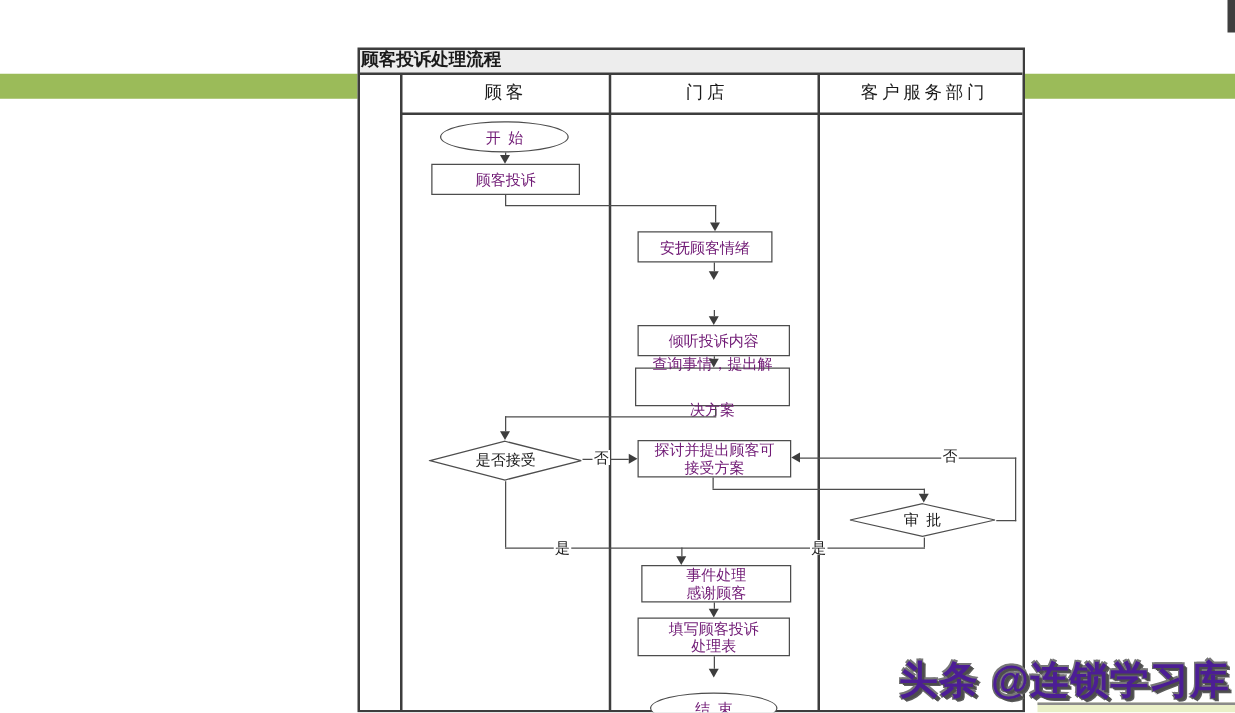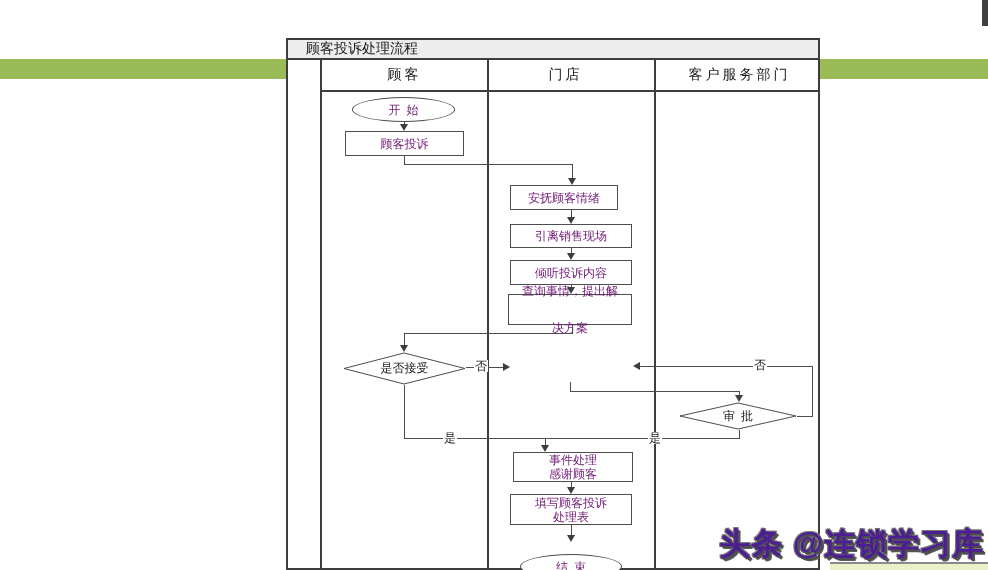--- a/index.html
+++ b/index.html
@@ -6,21 +6,21 @@
   .page{position:relative;width:988px;height:570px;overflow:hidden;background:#fff;
         font-family:"Liberation Serif","DejaVu Serif",serif;color:#1a1a1a;}
   
   .green-bar{position:absolute;left:0;top:59px;width:988px;height:20px;background:#9BBB59;z-index:0;}
   .corner-block{position:absolute;left:982px;top:0;width:6px;height:26px;background:#3F3F3F;z-index:4;}
   .bottom-strip{position:absolute;left:830px;top:562px;width:158px;height:8px;background:#EAF0C8;border-top:2px solid #8a8a8a;z-index:4;box-sizing:border-box;}
   
   .table{position:absolute;left:286px;top:38px;width:534px;height:532px;background:#fff;
          border:2px solid #3d3d3d;box-sizing:border-box;z-index:1;}
   .title-row{position:absolute;left:0;top:0;right:0;height:20px;background:#ededed;border-bottom:2px solid #3d3d3d;
-             box-sizing:border-box;font-size:14px;font-weight:normal;line-height:18px;padding-left:18px;}
+             box-sizing:border-box;font-size:14px;font-weight:bold;line-height:18px;padding-left:1px;}
   .tv{position:absolute;width:2px;top:20px;bottom:0;background:#3d3d3d;}
   .hdr-underline{position:absolute;left:32px;right:0;top:50px;height:2px;background:#3d3d3d;}
   .hdr{position:absolute;top:20px;height:30px;line-height:30px;text-align:center;font-size:14px;letter-spacing:3px;}
   
   .flow{position:absolute;left:0;top:0;width:988px;height:570px;z-index:2;}
   .box,.ellipse{position:absolute;background:#fff;border:1px solid #4d4d4d;box-sizing:border-box;
        display:flex;align-items:center;justify-content:center;text-align:center;
        font-size:12px;line-height:14px;color:#701a75;}
   .ellipse{border-radius:50%;}
   .ls{letter-spacing:6px;margin-right:-6px;}
@@ -61,38 +61,39 @@
 
     <div class="ellipse" style="left:352px;top:97px;width:103px;height:25px;">
       <span class="ls">开始</span>
     </div>
     <div class="box" style="left:345px;top:131px;width:119px;height:25px;">
       <span>顾客投诉</span>
     </div>
     <div class="box" style="left:510px;top:185px;width:108px;height:25px;">
       <span>安抚顾客情绪</span>
     </div>
-    <div class="box" style="left:510px;top:224px;width:122px;height:24px;">
-      <span>引离销售现场</span>
-    </div>
     <div class="box" style="left:510px;top:260px;width:122px;height:25px;">
       <span>倾听投诉内容</span>
     </div>
     <div class="box" style="left:508px;top:294px;width:124px;height:31px;flex-direction:column;gap:23px;">
       <span>查询事情，提出解</span>
       <span>决方案</span>
     </div>
 
     <div class="diamond" style="left:343px;top:352px;width:123px;height:33px;">
       <svg width="123" height="33">
         <polygon points="61,1 122,16.5 61,32 1,16.5" fill="#ffffff" stroke="#4d4d4d" stroke-width="1"></polygon>
       </svg>
       <div class="dlabel">是否接受</div>
     </div>
 
+    <div class="box" style="left:510px;top:352px;width:123px;height:30px;flex-direction:column;">
+      <span>探讨并提出顾客可</span>
+      <span>接受方案</span>
+    </div>
 
     <div class="diamond" style="left:679px;top:402px;width:118px;height:28px;">
       <svg width="118" height="28">
         <polygon points="59,1 117,14 59,27 1,14" fill="#ffffff" stroke="#4d4d4d" stroke-width="1"></polygon>
       </svg>
       <div class="dlabel">
         <span class="ls">审批</span>
       </div>
     </div>
 

